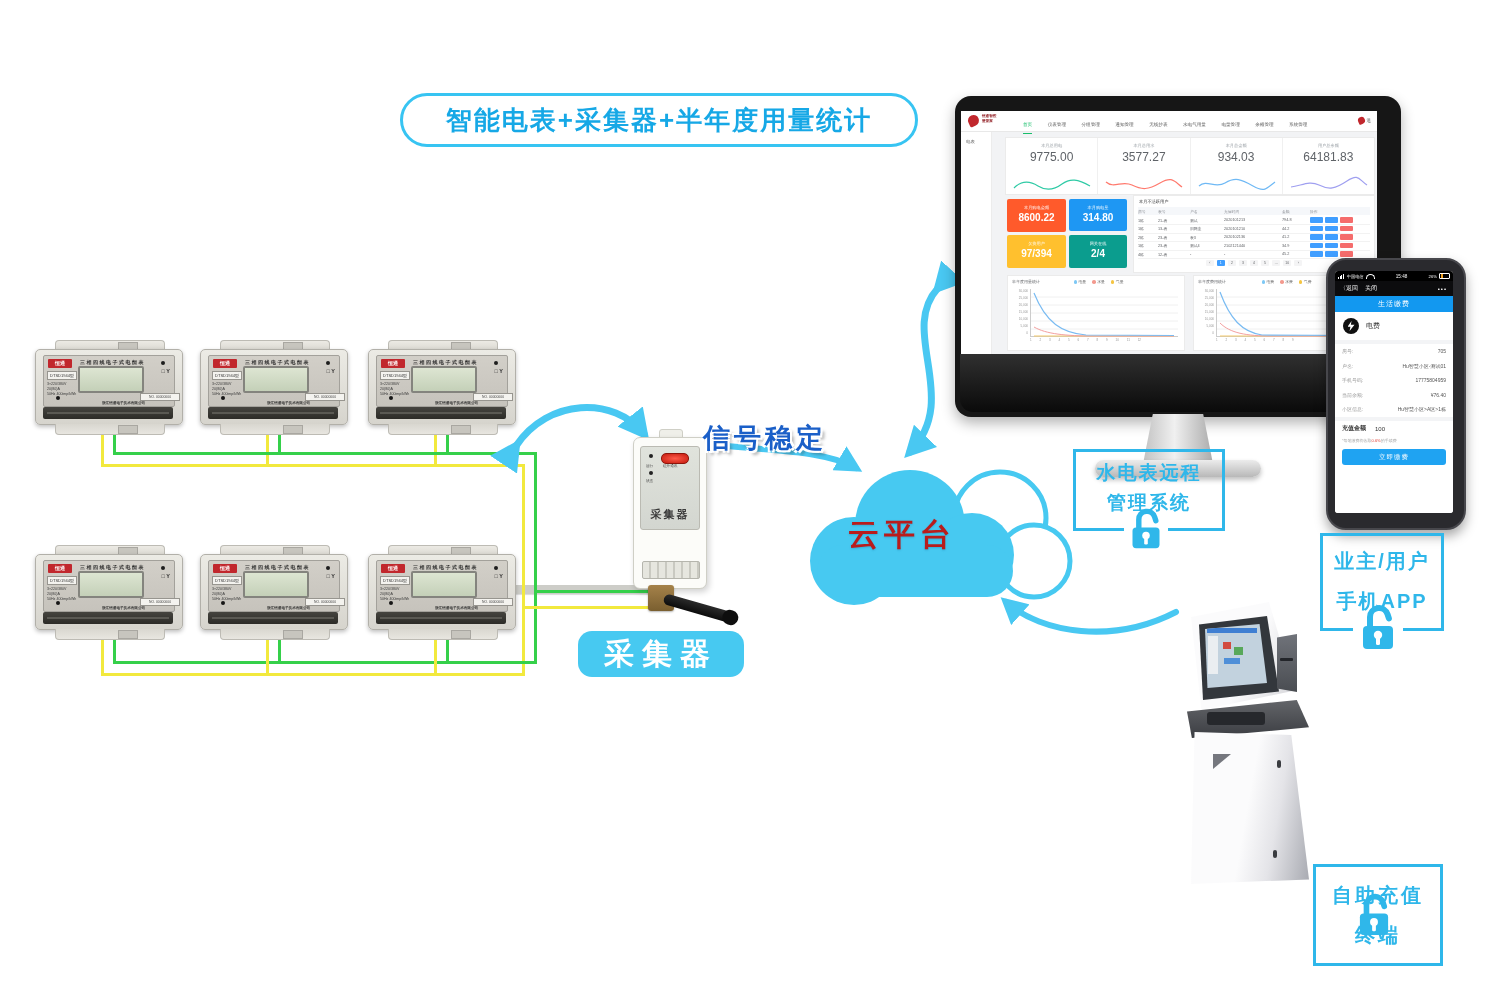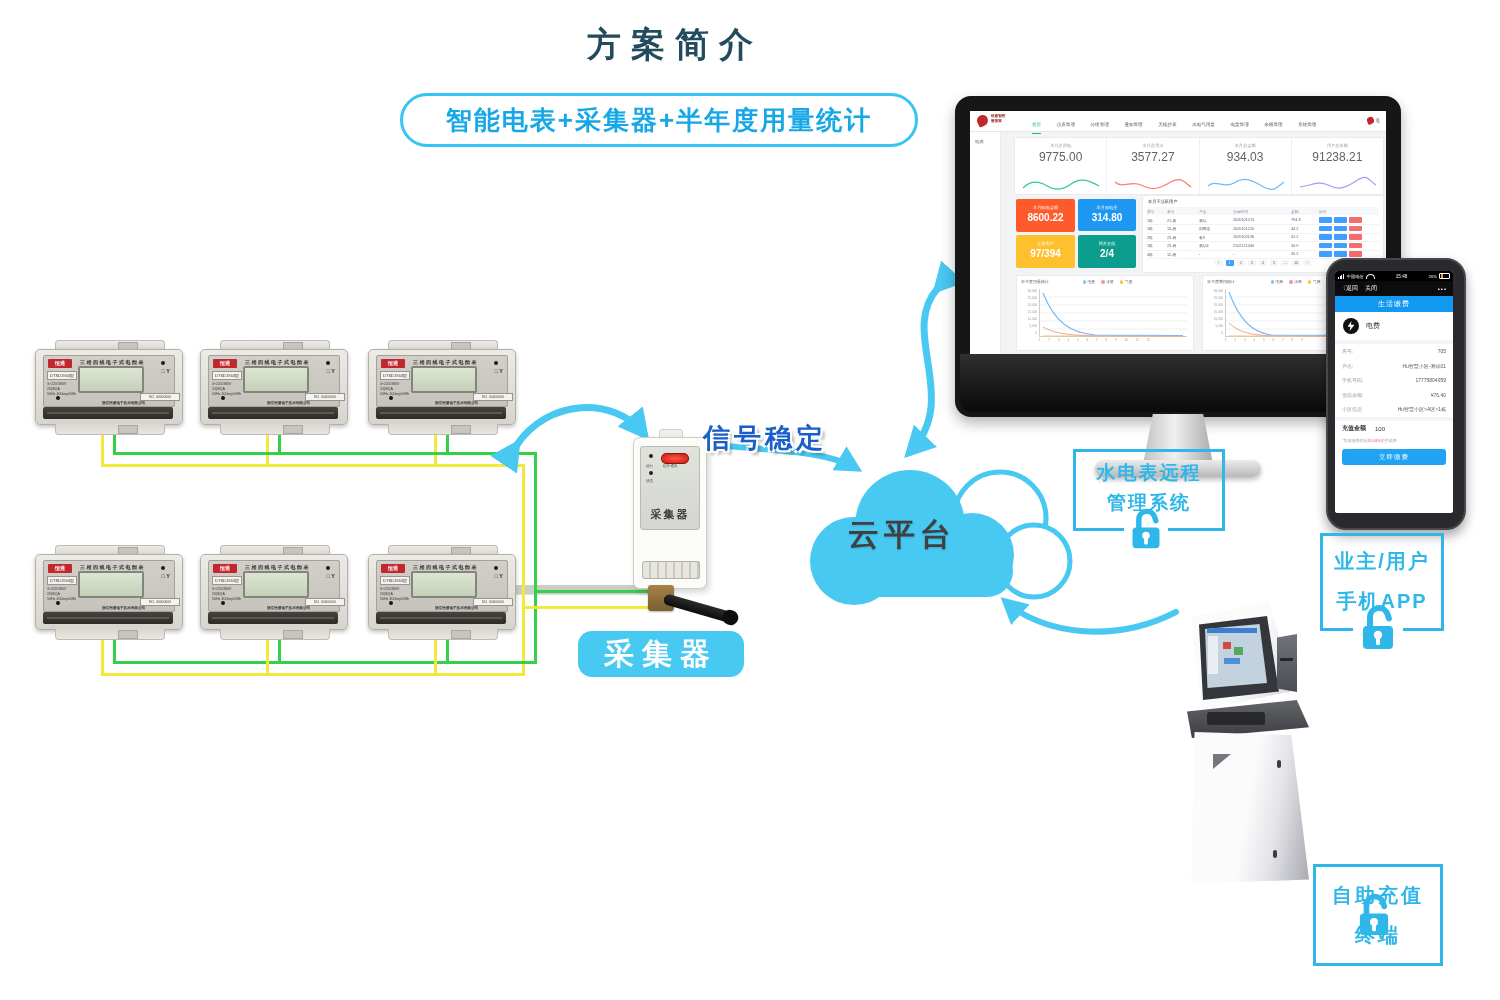--- a/index.html
+++ b/index.html
@@ -56,33 +56,33 @@
   .col-ant{left:664px;top:593px;width:74px;height:11px;background:linear-gradient(#2b2b2b,#0c0c0c);border-radius:6px;transform:rotate(16deg);transform-origin:left center;z-index:5;}
   .col-ant::after{content:"";position:absolute;right:-3px;top:-2px;width:16px;height:15px;background:#0e0e0e;border-radius:8px;}
   .collector-caption{left:578px;top:631px;width:166px;height:46px;background:#47c9f1;border-radius:14px;color:#fff;
     font-size:30px;font-weight:bold;text-align:center;line-height:46px;letter-spacing:8px;z-index:4;}
 
   .signal-label{left:703px;top:420px;font-size:27px;font-weight:bold;color:#1a5fc8;letter-spacing:4px;z-index:6;
     text-shadow:-2px -2px 0 #fff,2px -2px 0 #fff,-2px 2px 0 #fff,2px 2px 0 #fff,4px 4px 3px rgba(40,40,40,.35);}
 
   
   .cloud-wrap{left:782px;top:443px;width:300px;height:190px;z-index:3;}
-  .cloud-label{left:822px;top:514px;width:160px;text-align:center;font-size:31px;font-weight:bold;color:#404040;letter-spacing:5px;z-index:4;
+  .cloud-label{left:822px;top:514px;width:160px;text-align:center;font-size:31px;font-weight:bold;color:#b91c1c;letter-spacing:5px;z-index:4;
     text-shadow:0 1px 2px rgba(0,90,140,.25);}
 
   
   .arrows{left:0;top:0;width:1500px;height:1000px;z-index:3;pointer-events:none;}
 
   
   .monitor{left:955px;top:96px;width:446px;height:384px;z-index:4;}
   .mon-bezel{left:0;top:0;width:446px;height:321px;background:#161616;border-radius:16px;box-shadow:0 6px 14px rgba(0,0,0,.3);}
   .mon-chin{left:5px;top:258px;width:436px;height:58px;background:linear-gradient(#303030,#0a0a0a);border-radius:0 0 13px 13px;}
   .mon-neck{left:188px;top:318px;width:70px;height:50px;background:linear-gradient(90deg,#c2c2c2,#f0f0f0 45%,#ababab);clip-path:polygon(14% 0,86% 0,100% 100%,0 100%);}
   .mon-base{left:140px;top:364px;width:166px;height:17px;background:linear-gradient(#ececec,#b8b8b8);border-radius:9px;box-shadow:0 3px 5px rgba(0,0,0,.25);}
-  .dash{left:15px;top:15px;width:416px;height:243px;background:#f2f3f5;overflow:hidden;}
+  .dash{left:6px;top:15px;width:416px;height:243px;background:#f2f3f5;overflow:hidden;}
   .d-nav{left:0;top:0;width:416px;height:20px;background:#fff;border-bottom:1px solid #e8e8e8;}
   .d-logo-glyph{left:7px;top:4px;width:11px;height:11px;background:#c1272d;border-radius:50% 50% 50% 2px;transform:rotate(-25deg);}
   .d-logo-txt{left:21px;top:3px;font-size:3.6px;line-height:4.6px;color:#8a1016;font-weight:bold;}
   .d-nav-items{left:62px;top:0;height:20px;line-height:20px;}
   .d-nav-item{display:inline-block;font-size:4.6px;color:#5a5a5a;margin-right:11px;}
   .d-nav-item.active{color:#19be6b;border-bottom:1.6px solid #19be6b;line-height:17px;}
   .d-nav-right{right:6px;top:6px;font-size:4.4px;color:#444;}
   .d-nav-rglyph{display:inline-block;width:7px;height:7px;background:#c1272d;border-radius:50% 50% 50% 1px;transform:rotate(-25deg);vertical-align:middle;margin-right:2px;}
   .d-side{left:0;top:21px;width:30px;height:222px;background:#fff;border-right:1px solid #ececec;}
   .d-side-item{left:5px;top:7px;font-size:4.4px;color:#666;}
@@ -177,21 +177,20 @@
   .k-tray-in{left:20px;top:12px;width:58px;height:13px;background:#26282c;border-radius:3px;}
   .k-body{left:6px;top:132px;width:118px;height:152px;background:linear-gradient(100deg,#fbfbfc 48%,#e4e4e8 70%,#a8aab1);clip-path:polygon(3% 0,85% 2%,100% 97%,0 100%);}
   .k-tri{left:22px;top:22px;width:0;height:0;border-left:18px solid #75777e;border-bottom:15px solid transparent;}
   .k-dot{width:4px;height:8px;background:#3a3c40;border-radius:2px;}
 </style>
 </head>
 <body>
 
 <div class="canvas">
 
-  <div class="a page-title">方案简介</div>
   <div class="a subtitle-pill">智能电表+采集器+半年度用量统计</div>
 
   <div class="cable" style="left:470px;top:585px;width:185px;height:9px;"></div>
 
   <div class="wire wy" style="left:101px;top:426px;width:3px;height:41px;"></div>
   <div class="wire wg" style="left:113px;top:426px;width:3px;height:29px;"></div>
   <div class="wire wy" style="left:266px;top:426px;width:3px;height:41px;"></div>
   <div class="wire wg" style="left:278px;top:426px;width:3px;height:29px;"></div>
   <div class="wire wy" style="left:434px;top:426px;width:3px;height:41px;"></div>
   <div class="wire wg" style="left:446px;top:426px;width:3px;height:29px;"></div>
@@ -297,21 +296,21 @@
         </div>
         <div class="stat">
           <span class="stat-label">本月总金额</span>
           <span class="stat-value">934.03</span>
           <svg width="80" height="16">
               <path d="M2,10 C10,3 18,13 28,7 S44,3 56,10 S70,12 78,6" fill="none" stroke="#6fb9f5" stroke-width="1.2"></path>
             </svg>
         </div>
         <div class="stat">
           <span class="stat-label">用户总余额</span>
-          <span class="stat-value">91238.21</span>
+          <span class="stat-value">64181.83</span>
           <svg width="80" height="16">
               <path d="M2,11 C12,10 20,4 30,9 S46,13 58,5 S70,4 78,9" fill="none" stroke="#9f9ff0" stroke-width="1.2"></path>
             </svg>
         </div>
       </div>
 
       <div class="tile t1">
         <span class="tile-label">本月购电金额</span>
         <span class="tile-value">8600.22</span>
       </div>

